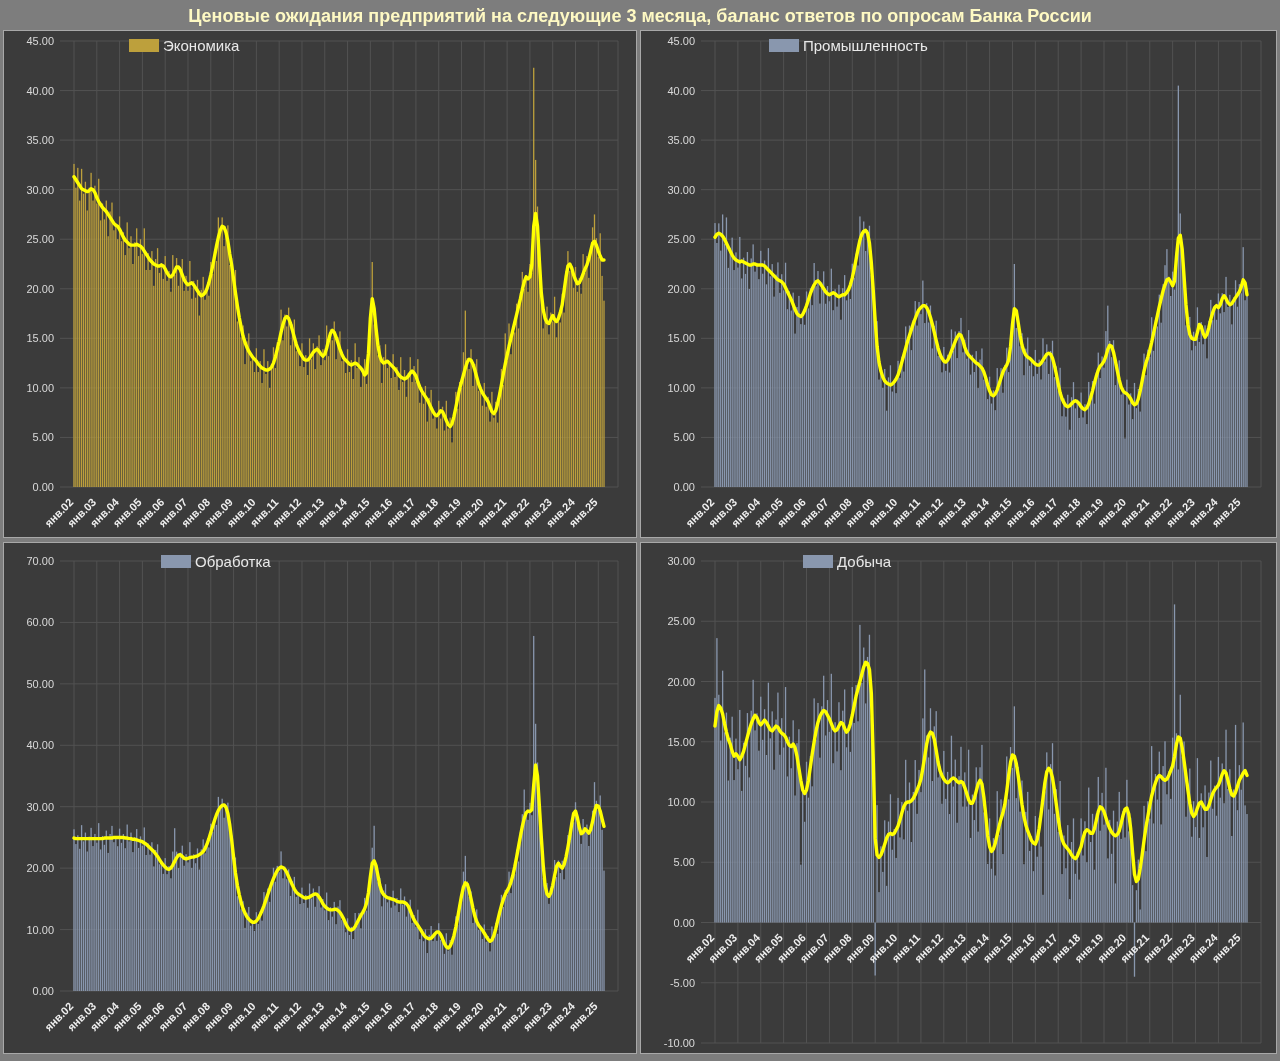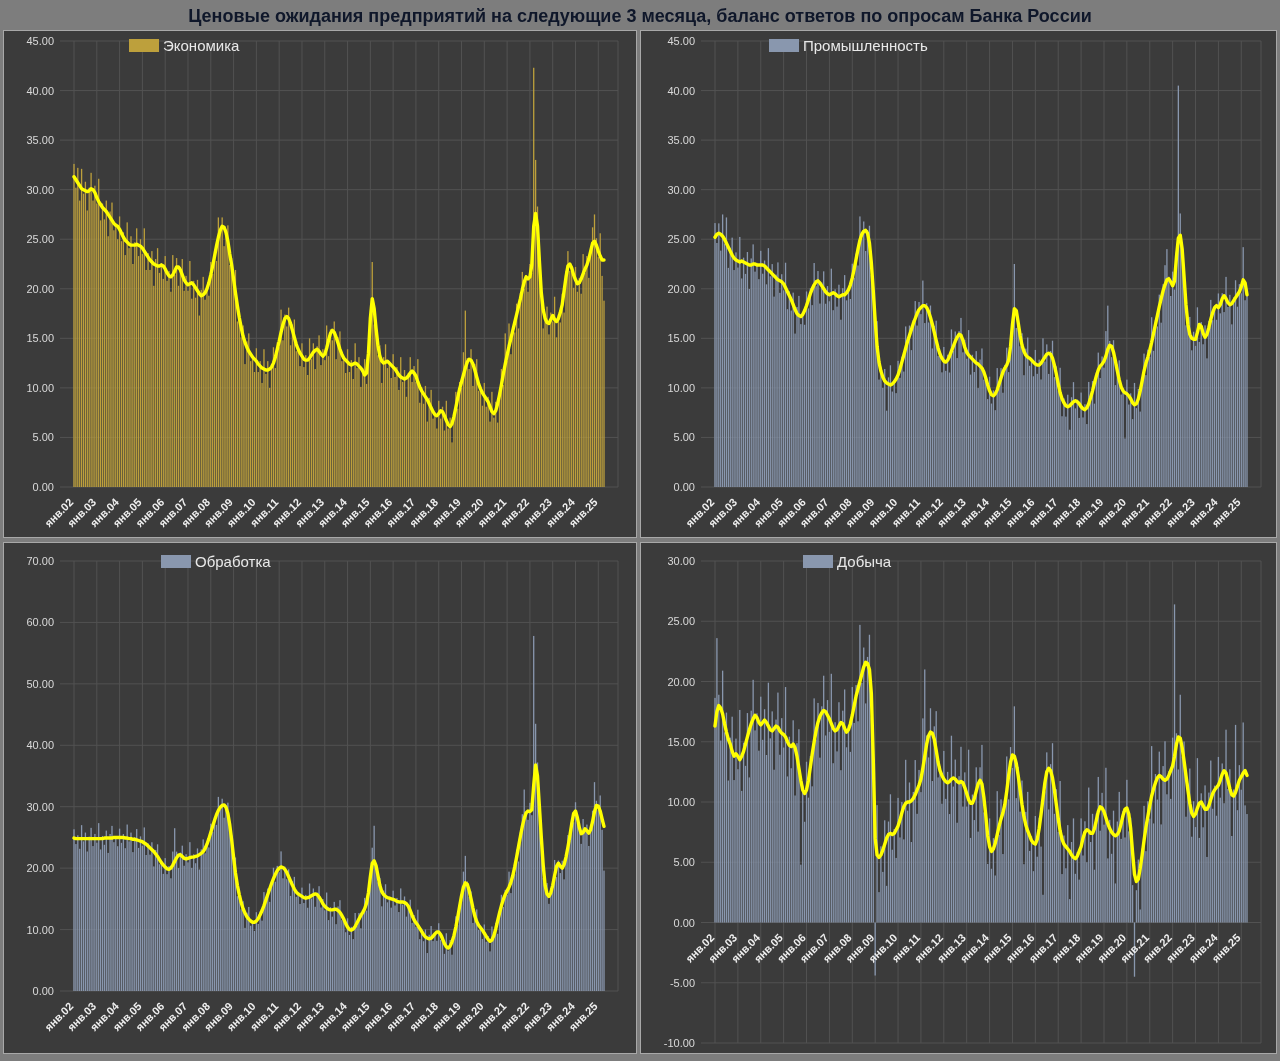--- a/index.html
+++ b/index.html
@@ -7,21 +7,21 @@
   .stage{width:1280px;height:1061px;background:#7d7d7d;position:relative;overflow:hidden;box-sizing:border-box;padding:3px;}
   .chart-title{height:27px;line-height:27px;text-align:center;font-size:18px;font-weight:bold;color:#ffff00;white-space:nowrap;}
   .grid{display:grid;grid-template-columns:634px 637px;grid-template-rows:508px 512px;gap:4px 3px;}
   .panel{background:#3b3b3b;border:1px solid #a8a8a8;box-sizing:border-box;overflow:hidden;}
   .panel svg{display:block;}
 </style>
 </head>
 <body>
 
 <div class="stage" style="background: rgb(125, 125, 125);">
-  <div class="chart-title" style="color: #0f172a;">Ценовые ожидания предприятий на следующие 3 месяца, баланс ответов по опросам Банка России</div>
+  <div class="chart-title" style="color: #fef9c3;">Ценовые ожидания предприятий на следующие 3 месяца, баланс ответов по опросам Банка России</div>
   <div class="grid">
     <div class="panel" style="background: rgb(59, 59, 59); border-color: rgb(168, 168, 168);">
       <svg width="634" height="508" viewBox="0 0 634 508">
           <g stroke="#525252" stroke-width="1">
             <line x1="56" x2="614" y1="456" y2="456"></line>
             <line x1="56" x2="614" y1="406.44444444444446" y2="406.44444444444446"></line>
             <line x1="56" x2="614" y1="356.8888888888889" y2="356.8888888888889"></line>
             <line x1="56" x2="614" y1="307.3333333333333" y2="307.3333333333333"></line>
             <line x1="56" x2="614" y1="257.77777777777777" y2="257.77777777777777"></line>
             <line x1="56" x2="614" y1="208.22222222222223" y2="208.22222222222223"></line>

